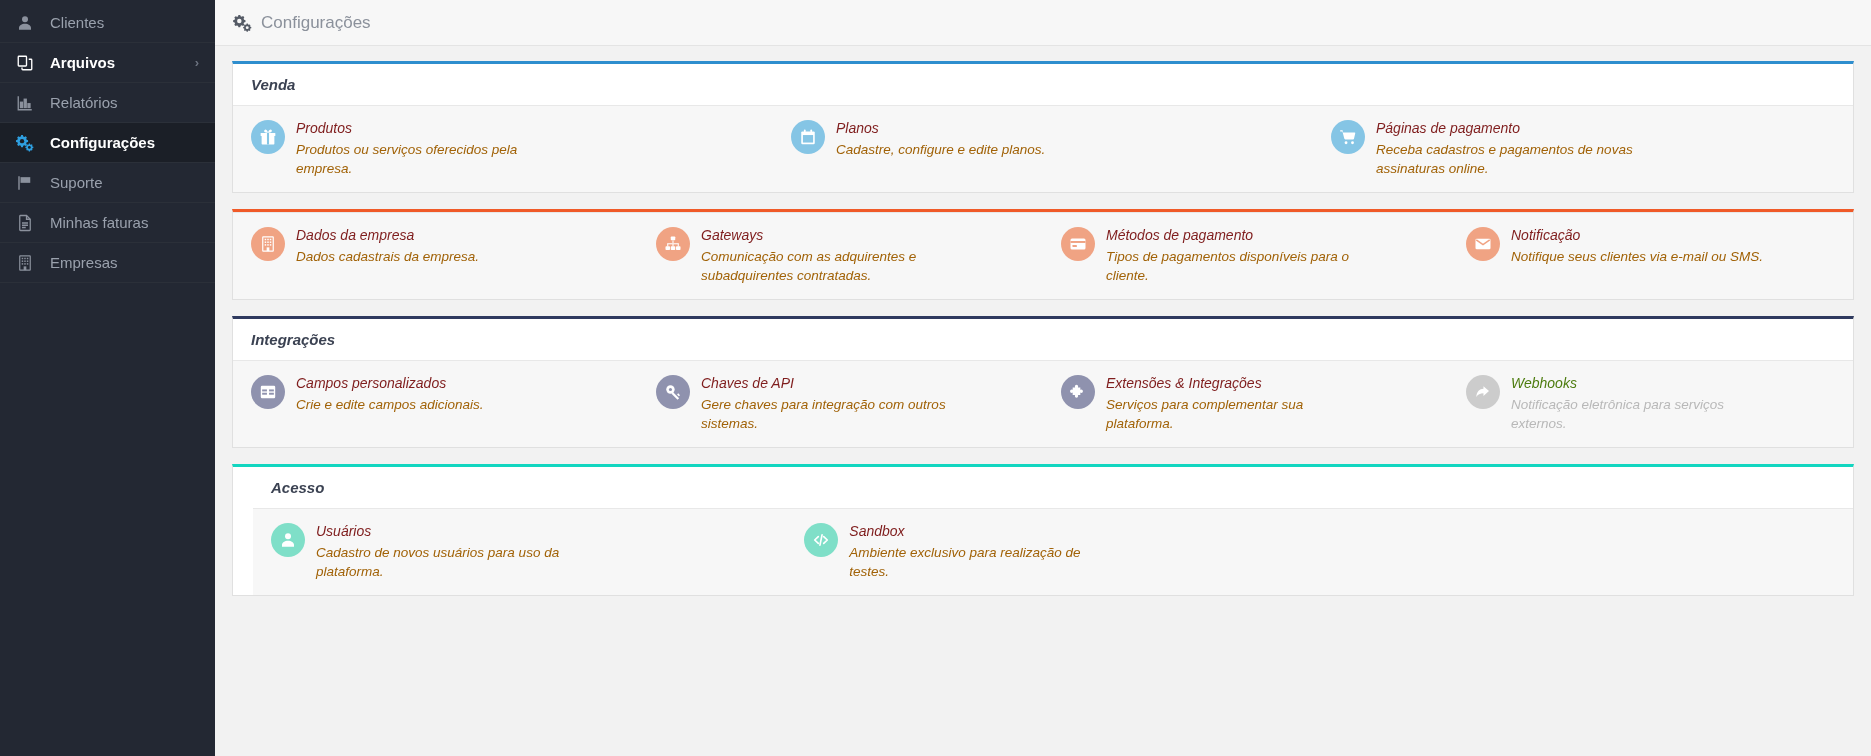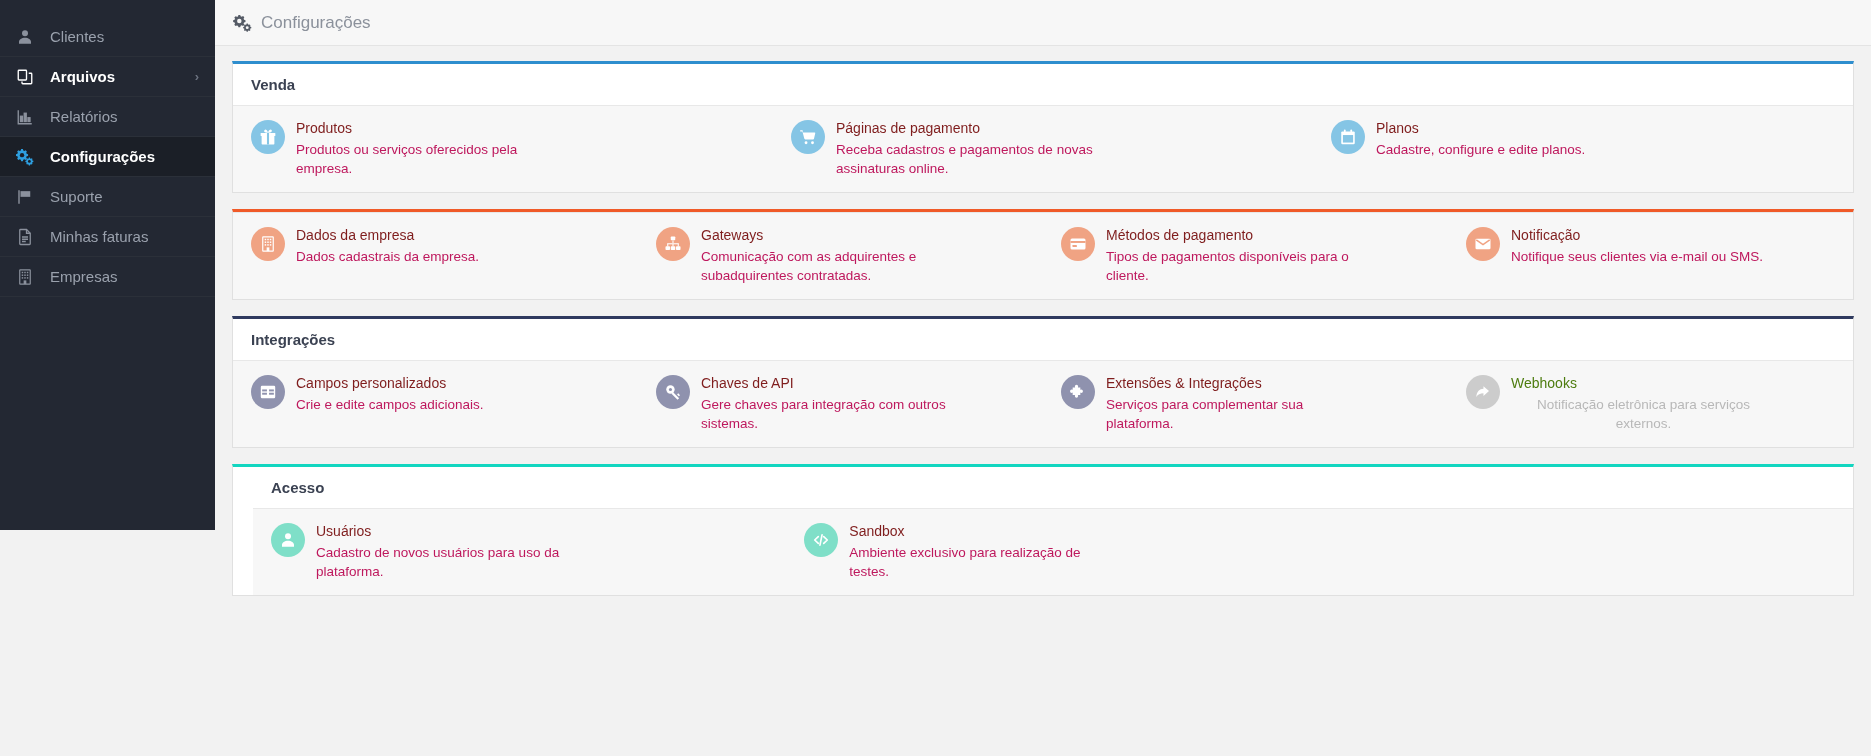--- a/index.html
+++ b/index.html
@@ -6,24 +6,24 @@
   html, body {
     width: 1871px; height: 756px;
     background: #f2f2f2;
     font-family: "Liberation Sans", sans-serif;
     overflow: hidden;
   }
   .app { display: flex; width: 1871px; height: 756px; }
 
   
   .sidebar {
-    width: 215px; min-width: 215px; height: 530px;
+    width: 215px; min-width: 215px; height: 756px;
     background: #232833;
     display: flex; flex-direction: column;
-    padding-top: 17px;
+    padding-top: 3px;
   }
   .nav-item {
     display: flex; align-items: center;
     height: 40px; padding: 0 16px;
     color: #9aa1ad; font-size: 15px;
     border-bottom: 1px solid #2b3039;
     cursor: pointer; position: relative;
     white-space: nowrap;
   }
   .nav-item .nav-ico {
@@ -51,21 +51,21 @@
   .topbar {
     height: 46px; min-height: 46px;
     background: #f7f7f7;
     border-bottom: 1px solid #e4e4e4;
     display: flex; align-items: center;
     padding-left: 18px;
   }
   .topbar .tb-ico { margin-right: 9px; display:flex; align-items:center; }
   .topbar .tb-title { font-size: 17px; color: #8b919b; }
 
-  .content { padding: 15px 17px 0 17px; }
+  .content { padding: 15px 17px 0 17px; font-style: italic; }
 
   
   .panel {
     background: #ffffff;
     border: 1px solid #e0e0e0;
     border-top-width: 3px;
     border-top-style: solid;
     margin-bottom: 16px;
   }
   .panel-head {
@@ -96,25 +96,25 @@
     display: flex; align-items: center; justify-content: center;
     margin-right: 11px; margin-top: 2px;
   }
   .cell-ico svg { display: block; }
   .cell-text { padding-top: 1px; }
   .cell-title {
     font-size: 14px; color: #7f1d1d; line-height: 19px;
     margin-bottom: 2px;
   }
   .cell-desc {
-    font-size: 13.5px; color: #be185d; line-height: 19px;
+    font-size: 13.5px; color: #a16207; line-height: 19px;
     max-width: 265px;
   }
   .cell.disabled .cell-title { color: #4d7c0f; }
-  .cell.disabled .cell-desc { color: #b8b8b8; text-align: center; }
+  .cell.disabled .cell-desc { color: #b8b8b8; }
 </style>
 </head>
 <body>
 
 <div class="app">
 
   <nav class="sidebar" id="sidebar">
       <div class="nav-item">
         <span class="nav-ico">
           <svg width="18" height="18" viewBox="0 0 24 24" fill="#8b919d">
@@ -227,42 +227,42 @@
                 </svg>
               </span>
               <span class="cell-text">
                 <span class="cell-title" style="display:block">Produtos</span>
                 <span class="cell-desc" style="display:block">Produtos ou serviços oferecidos pela empresa.</span>
               </span>
             </div>
             <div class="cell c3">
               <span class="cell-ico" style="background:#85c5e5">
                 <svg width="18" height="18" viewBox="0 0 24 24" fill="#ffffff">
-                  <path d="M1.6 3h3.2l.7 3h15.4a.8.8 0 0 1 .78.98l-1.7 7.2a1.3 1.3 0 0 1-1.27 1H8.3a1.3 1.3 0 0 1-1.27-1.02L4.6 4.6H1.6z"></path>
-                  <circle cx="9.4" cy="19.6" r="1.9"></circle>
-                  <circle cx="18" cy="19.6" r="1.9"></circle>
-                </svg>
-              </span>
-              <span class="cell-text">
-                <span class="cell-title" style="display:block">Páginas de pagamento</span>
-                <span class="cell-desc" style="display:block">Receba cadastros e pagamentos de novas assinaturas online.</span>
-              </span>
-            </div>
-            <div class="cell c3">
-              <span class="cell-ico" style="background:#85c5e5">
-                <svg width="18" height="18" viewBox="0 0 24 24" fill="#ffffff">
                   <rect x="3" y="4.5" width="18" height="17" rx="1.6"></rect>
                   <rect x="5.2" y="9.4" width="13.6" height="10" fill="#85c5e5"></rect>
                   <rect x="6.6" y="2" width="2.2" height="5" rx="1"></rect>
                   <rect x="15.2" y="2" width="2.2" height="5" rx="1"></rect>
                 </svg>
               </span>
               <span class="cell-text">
                 <span class="cell-title" style="display:block">Planos</span>
                 <span class="cell-desc" style="display:block">Cadastre, configure e edite planos.</span>
+              </span>
+            </div>
+            <div class="cell c3">
+              <span class="cell-ico" style="background:#85c5e5">
+                <svg width="18" height="18" viewBox="0 0 24 24" fill="#ffffff">
+                  <path d="M1.6 3h3.2l.7 3h15.4a.8.8 0 0 1 .78.98l-1.7 7.2a1.3 1.3 0 0 1-1.27 1H8.3a1.3 1.3 0 0 1-1.27-1.02L4.6 4.6H1.6z"></path>
+                  <circle cx="9.4" cy="19.6" r="1.9"></circle>
+                  <circle cx="18" cy="19.6" r="1.9"></circle>
+                </svg>
+              </span>
+              <span class="cell-text">
+                <span class="cell-title" style="display:block">Páginas de pagamento</span>
+                <span class="cell-desc" style="display:block">Receba cadastros e pagamentos de novas assinaturas online.</span>
               </span>
             </div>
           </div>
         </div>
         <div class="panel" style="border-top-color: rgb(240, 90, 40);">
           <div class="panel-body">
             <div class="cell c4">
               <span class="cell-ico" style="background:#f0a383">
                 <svg width="18" height="18" viewBox="0 0 24 24" fill="none" stroke="#ffffff" stroke-width="1.6">
                   <rect x="5" y="2.5" width="14" height="19" rx=".6"></rect>

